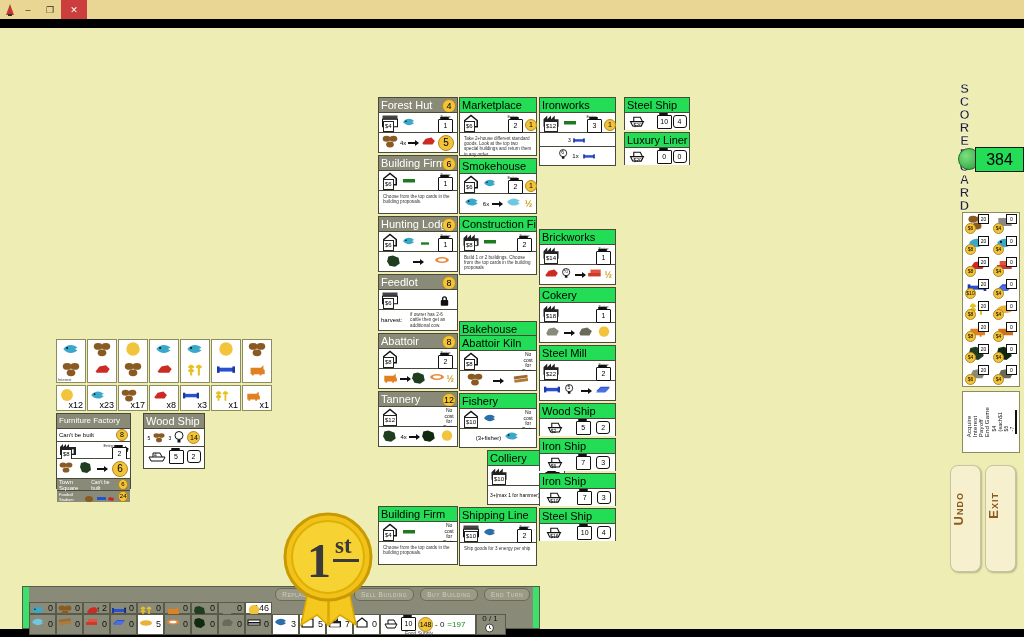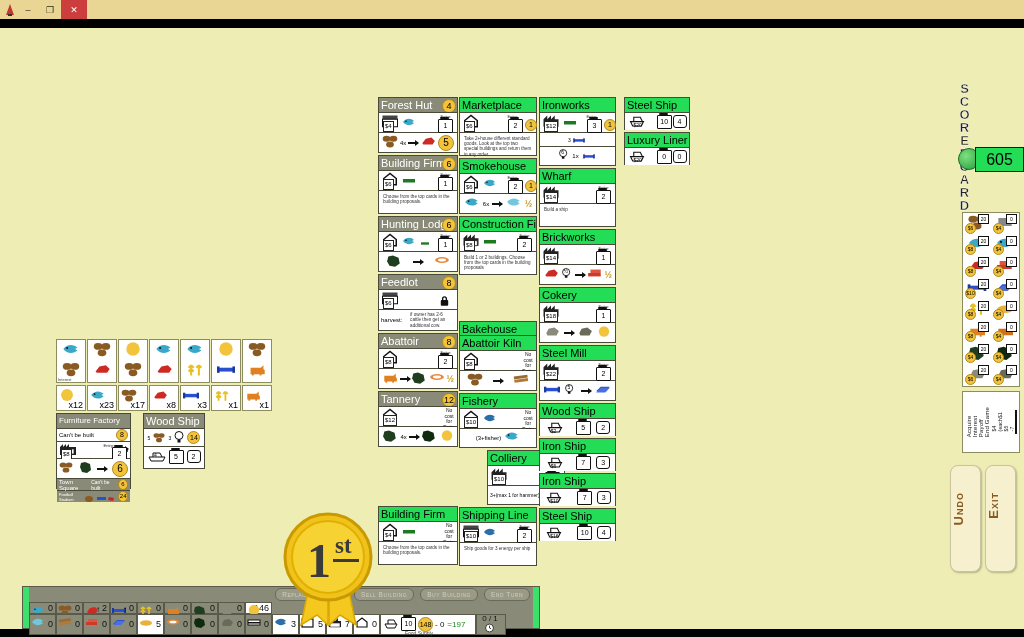--- a/index.html
+++ b/index.html
@@ -213,21 +213,21 @@
 
   <div id="col1"></div>
   <div id="col2"></div>
   <div id="col3"></div>
   <div id="col4"></div>
 
   <div id="scoreboard-wrap">
     <div id="sb-text">SCOREBOARD</div>
   </div>
   <div id="score-marker"></div>
-  <div id="score-box">605</div>
+  <div id="score-box">384</div>
 
   <div id="price-legend">
       <div class="plcell">
         <span><svg width="20" height="16" viewBox="0 0 14 12">
             <ellipse cx="4" cy="4" rx="3.4" ry="2.6" fill="#8a5a23"></ellipse>
             <ellipse cx="10" cy="4" rx="3.4" ry="2.6" fill="#8a5a23"></ellipse>
             <ellipse cx="7" cy="9" rx="3.4" ry="2.6" fill="#8a5a23"></ellipse>
           </svg></span>
       <span class="pc">$6</span>
       <span class="pb">20</span>
@@ -1063,35 +1063,20 @@
             <rect x="4.5" y="9" width="3" height="2.5" fill="#111"></rect>
           </svg><span style="position:absolute;left:3px;top:2px;font-size:5px;">6</span></span>
       <span style="font-size:6px;margin:0 2px;">1x</span>
       <span><svg width="16" height="10" viewBox="0 0 14 12">
             <rect x="1" y="5" width="12" height="3" fill="#2a4fd0"></rect>
             <rect x="0" y="4" width="2" height="5" fill="#1a3aa0"></rect>
             <rect x="12" y="4" width="2" height="5" fill="#1a3aa0"></rect>
           </svg></span>
       </div>
     </div>
-    <div class="card" style="left: 539px; top: 149px; width: 77px; height: 59px;">
-      <div class="hdr green">Wharf</div>
-      <div class="row" style="height:20px;">
-        <span style="position:relative;"><svg width="18" height="15" viewBox="0 0 14 12">
-            <path d="M1 5l3-3v3l3-3v3l3-3v3h3v6H1z" fill="#222"></path>
-            <rect x="2" y="7" width="10" height="4" fill="#fff" stroke="#222" stroke-width=".6"></rect>
-          </svg></span>
-        <span class="cost" style="position:absolute;left:4px;top:8px;font-size:6px;">$14</span>
-        <span class="entrylbl" style="right:6px;top:1px;">Entry:</span>
-        <span class="pot" style="position:absolute;right:4px;top:6px;">2</span>
-      </div>
-      <div class="row" style="height:22px;align-items:flex-start;">
-      <span class="desc">Build a ship</span>
-      </div>
-    </div>
     <div class="card" style="left: 539px; top: 210px; width: 77px; height: 56px;">
       <div class="hdr green">Brickworks</div>
       <div class="row" style="height:20px;">
         <span style="position:relative;"><svg width="18" height="15" viewBox="0 0 14 12">
             <path d="M1 5l3-3v3l3-3v3l3-3v3h3v6H1z" fill="#222"></path>
             <rect x="2" y="7" width="10" height="4" fill="#fff" stroke="#222" stroke-width=".6"></rect>
           </svg></span>
         <span class="cost" style="position:absolute;left:4px;top:8px;font-size:6px;">$14</span>
         <span class="entrylbl" style="right:6px;top:1px;">Entry:</span>
         <span class="pot" style="position:absolute;right:4px;top:6px;">1</span>

